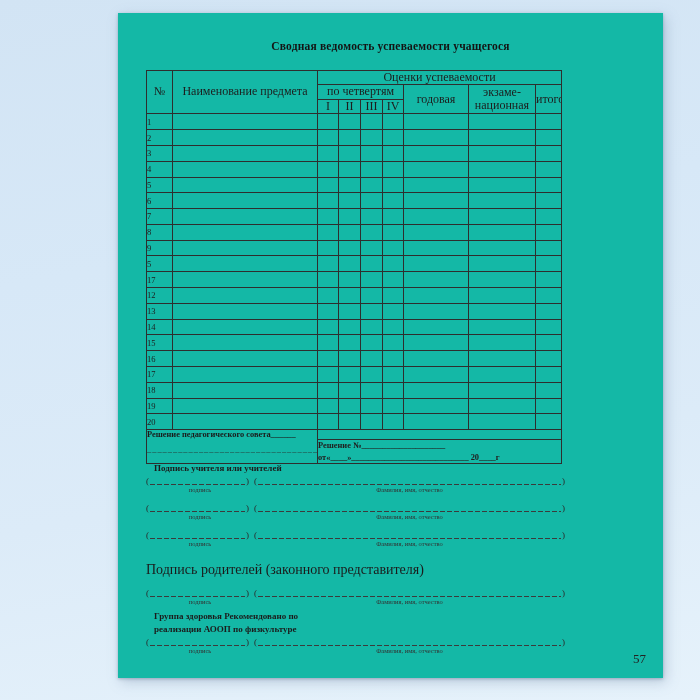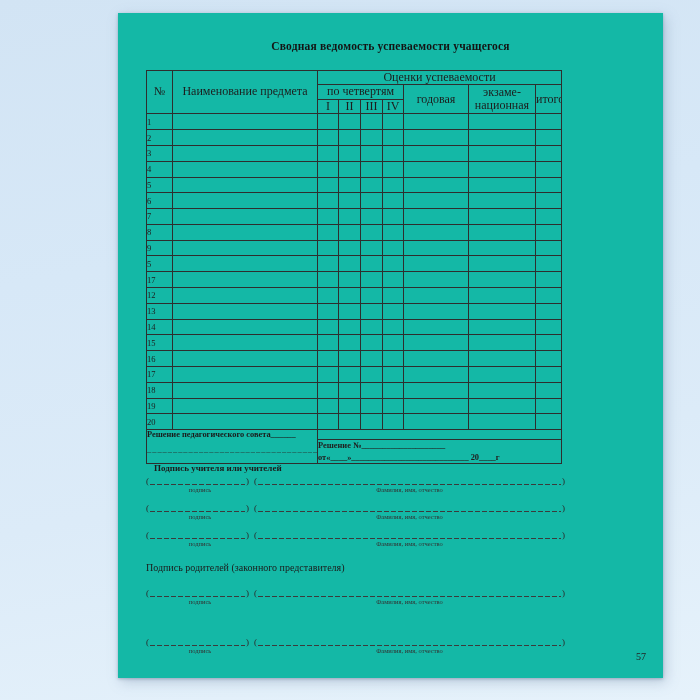--- a/index.html
+++ b/index.html
@@ -49,38 +49,38 @@
   tr.strip-row td { height:9px;margin-left:23px; }
   td.protocol-cell { vertical-align:middle; padding:1px 2px 2px 6px; }
   .protocol-line {
     font-size:8.4px; font-weight:bold; line-height:11.5px;
     white-space:nowrap; overflow:hidden; color:#202020;
   }
   .sig-heading-bold {
     position:absolute; left:36px; font-size:9px; font-weight:bold; white-space:nowrap;
   }
   .sig-heading-normal {
-    position:absolute; left:28px; font-size:10px; font-weight:normal; white-space:nowrap;
+    position:absolute; left:28px; font-size:14px; font-weight:normal; white-space:nowrap;
   }
   .health-heading { line-height:12.5px; }
   .sig-row { position:absolute; left:28px; width:419px; }
   .sig-line { display:flex; font-size:9px; line-height:10px; color:#2a2a2a; }
   .sig-short { width:103px; display:flex; }
   .sig-gap { width:5px; }
   .sig-long { flex:1; display:flex; }
   .fill { flex:1; position:relative; }
   .fill::after {
     content:""; position:absolute; left:1px; right:1px; bottom:1px; height:1px;
     background: repeating-linear-gradient(90deg, #3b3b3b 0 5px, rgba(0,0,0,0) 5px 7px);
   }
   .sig-labels { display:flex; font-size:6.5px; line-height:8px; color:#333; }
   .lbl-short { width:108px; text-align:center; }
   .lbl-long { flex:1; text-align:center; }
   .page-number {
-    position:absolute; right:17px; top:638px; font-size:10px; color:#222;
+    position:absolute; right:17px; top:638px; font-size:13px; color:#222;
   }
 </style>
 </head>
 <body>
 
 <div class="page">
 
   <div class="title">Сводная ведомость успеваемости учащегося</div>
 
   <table class="grades">
@@ -431,20 +431,24 @@
           <span class="fill"></span>
           <span>)</span>
         </span>
       </div>
       <div class="sig-labels">
         <span class="lbl-short">подпись</span>
         <span class="lbl-long">Фамилия, имя, отчество</span>
       </div>
     </div>
 
+  <div class="sig-heading-bold health-heading" style="top:597px">
+    <div>Группа здоровья Рекомендовано по</div>
+    <div>реализации АООП по физкультуре</div>
+  </div>
 
   <div class="sig-row" style="top:624px">
       <div class="sig-line">
         <span class="sig-short">
           <span>(</span>
           <span class="fill"></span>
           <span>)</span>
         </span>
         <span class="sig-gap"></span>
         <span class="sig-long">

